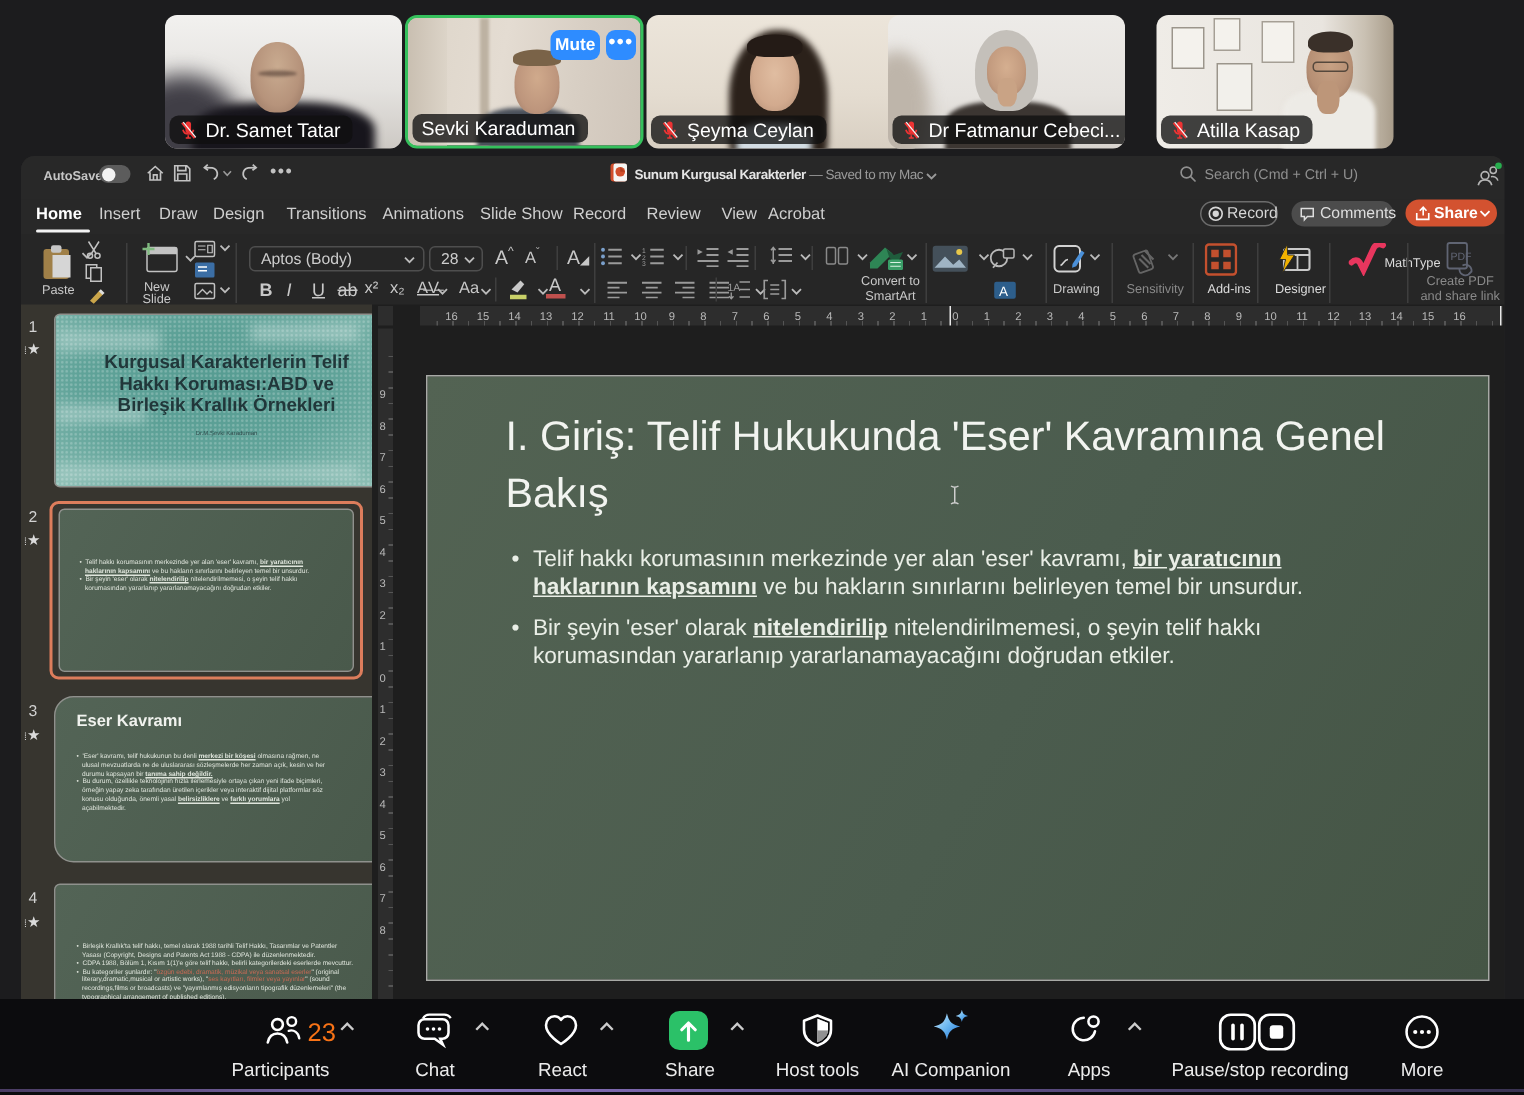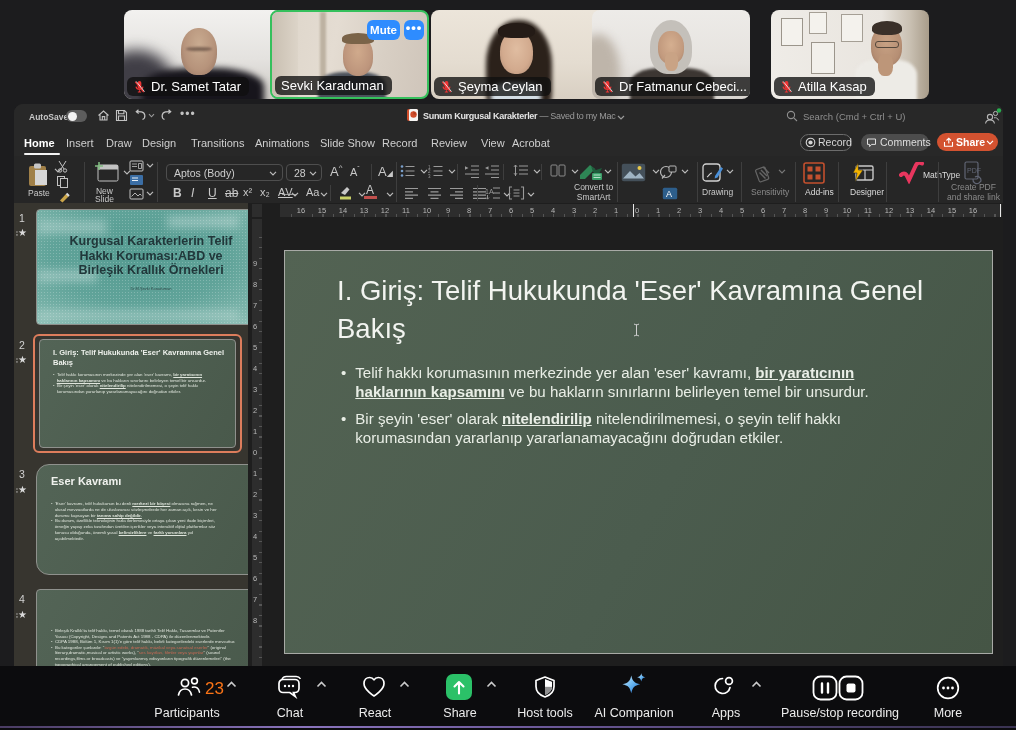--- a/index.html
+++ b/index.html
@@ -47,21 +47,21 @@
 .zlabel { position:absolute; top:40px; color:#ececec; font-size:12.5px; white-space:nowrap;
   transform:translateX(-50%); }
 .chev { position:absolute; top:15px; width:11px; height:7px; }
 #purple { position:absolute; left:0; top:726px; width:1016px; height:2px;
   background:linear-gradient(90deg,#4a3c63,#8a74bd 30%,#6a5797 55%,#4a3f68 80%,#3a3352); }
 </style>
 </head>
 <body>
 <div id="stage">
 
-  <div class="vid" id="v1" style="left:110px;margin-left:14px;">
+  <div class="vid" id="v1" style="left:110px;">
     <div class="ph" style="left:-28px; top:40px; width:80px; height:80px; background:#403e46; filter:blur(7px);"></div>
     <div class="ph" style="left:18px; top:58px; width:122px; height:46px; background:#17151c; border-radius:40% 40% 0 0; filter:blur(3px);"></div>
     <div class="ph" style="left:57px; top:18px; width:36px; height:47px; background:radial-gradient(ellipse at 50% 35%, #c9ab90 0%, #b6937b 60%, #93725f 100%); border-radius:47% 47% 44% 44%;"></div>
     <div class="ph" style="left:62px; top:37px; width:26px; height:4px; background:rgba(58,40,34,.5); filter:blur(1px);"></div>
     <div class="vtag"><svg class="micoff" viewBox="0 0 14 14">
           <path d="M5 2.6a2 2 0 0 1 4 0V7a2 2 0 0 1-4 0z" fill="#e33"></path>
           <path d="M3.2 6.5a3.9 3.9 0 0 0 7.6 0M7 10.4v2M5.2 12.4h3.6" stroke="#e33" stroke-width="1.2" fill="none"></path>
           <path d="M2.5 1.5l9 11" stroke="#e33" stroke-width="1.4"></path>
           <path d="M3.4 1l9 11" stroke="#f7f7f7" stroke-width=".9"></path>
         </svg>Dr. Samet Tatar</div>
@@ -471,21 +471,20 @@
         <div class="abs" style="left:130px; top:6px; width:72px; height:12px; background:rgba(255,255,255,.3); filter:blur(4px);"></div>
         <div class="abs" style="left:0; top:60px; width:60px; height:12px; background:rgba(255,255,255,.3); filter:blur(4px);"></div>
         <div class="abs" style="left:0; top:100px; width:202px; height:10px; background:rgba(255,255,255,.25); filter:blur(4px);"></div>
         <div class="abs" style="left:0; top:24px; width:100%; text-align:center; color:#21373a; font-size:12.5px; font-weight:700; line-height:14.5px;">Kurgusal Karakterlerin Telif<br>Hakkı Koruması:ABD ve<br>Birleşik Krallık Örnekleri</div>
         <div class="abs" style="left:0; top:76px; width:100%; text-align:center; color:#2e4a4a; font-size:4px;">Dr.M.Şevki Karaduman</div>
       </div>
       <span class="snum" style="top:136px;">2</span>
       <span class="sstar" style="top:151px;">⁞<span style="font-size:10px;">★</span></span>
       <div class="abs" style="left:19px; top:131px; width:209px; height:119px; border:2.5px solid #dd7d5c; border-radius:6px;"></div>
       <div class="thumb" style="left:25px; top:136px; width:197px; height:109px; background:linear-gradient(120deg,#536456,#49594b);">
-        <div class="abs" style="left:13px; top:8px; color:#eef1ec; font-size:7.5px; font-weight:700; line-height:9.5px; width:180px;">I. Giriş: Telif Hukukunda 'Eser' Kavramına Genel<br>Bakış</div>
         <div class="abs" style="left:13px; top:32px; color:#dfe5dc; font-size:4.4px; line-height:5.6px;">•&nbsp; Telif hakkı korumasının merkezinde yer alan 'eser' kavramı, <b><u>bir yaratıcının</u></b><br>&nbsp;&nbsp;&nbsp;<b><u>haklarının kapsamını</u></b> ve bu hakların sınırlarını belirleyen temel bir unsurdur.<br>•&nbsp; Bir şeyin 'eser' olarak <b><u>nitelendirilip</u></b> nitelendirilmemesi, o şeyin telif hakkı<br>&nbsp;&nbsp;&nbsp;korumasından yararlanıp yararlanamayacağını doğrudan etkiler.</div>
       </div>
       <span class="snum" style="top:265px;">3</span>
       <span class="sstar" style="top:281px;">⁞<span style="font-size:10px;">★</span></span>
       <div class="thumb" style="left:22px; top:261px; height:111px; background:linear-gradient(120deg,#536456,#49594b);border-radius:13px;">
         <div class="abs" style="left:14px; top:10px; color:#f0f2ee; font-size:11px; font-weight:700;">Eser Kavramı</div>
         <div class="abs" style="left:14px; top:36px; color:#dfe5dc; font-size:4.4px; line-height:5.8px;">•&nbsp; 'Eser' kavramı, telif hukukunun bu denli <b><u>merkezi bir köşesi</u></b> olmasına rağmen, ne<br>&nbsp;&nbsp;&nbsp;ulusal mevzuatlarda ne de uluslararası sözleşmelerde her zaman açık, kesin ve her<br>&nbsp;&nbsp;&nbsp;durumu kapsayan bir <b><u>tanıma sahip değildir.</u></b><br>•&nbsp; Bu durum, özellikle teknolojinin hızla ilerlemesiyle ortaya çıkan yeni ifade biçimleri,<br>&nbsp;&nbsp;&nbsp;örneğin yapay zeka tarafından üretilen içerikler veya interaktif dijital platformlar söz<br>&nbsp;&nbsp;&nbsp;konusu olduğunda, önemli yasal <b><u>belirsizliklere</u></b> ve <b><u>farklı yorumlara</u></b> yol<br>&nbsp;&nbsp;&nbsp;açabilmektedir.</div>
       </div>
       <span class="snum" style="top:390px;">4</span>
       <span class="sstar" style="top:406px;">⁞<span style="font-size:10px;">★</span></span>

